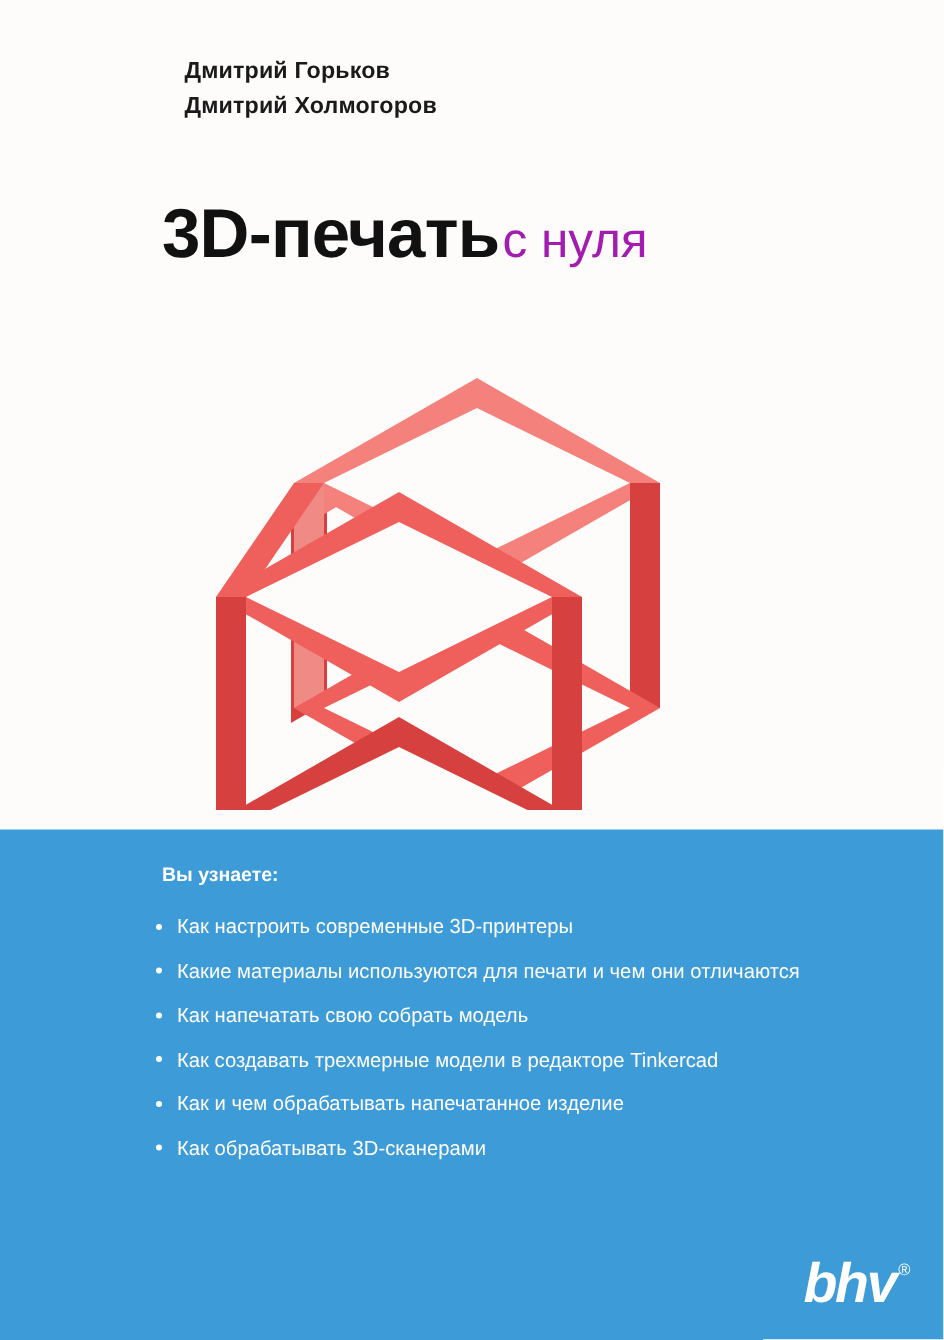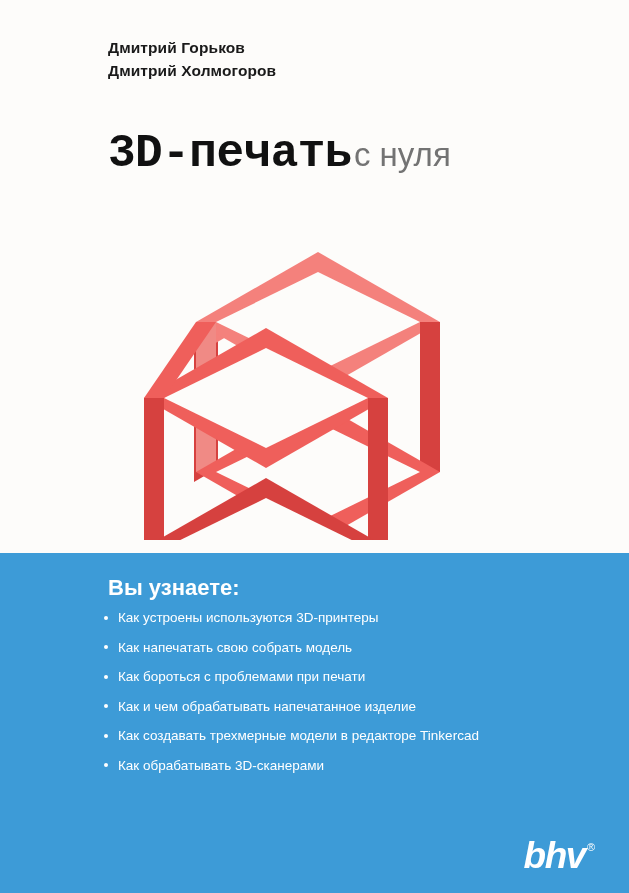--- a/index.html
+++ b/index.html
@@ -28,21 +28,21 @@
     position: absolute;
     left: 0;
     top: 0;
     width: 629px;
     height: 553px;
     background: #fdfcfa;
   }
 
   .authors {
     position: absolute;
-    left: 108px;
+    left: 123px;
     top: 36px;
     width: 460px;
   }
   .author-line {
     font-size: 15.5px;
     font-weight: bold;
     color: #1a1a1a;
     letter-spacing: 0.1px;
     line-height: 23px;
   }
@@ -52,26 +52,25 @@
     left: 108px;
     top: 128px;
     width: 470px;
     white-space: nowrap;
   }
   .title-main {
     font-size: 46px;
     font-weight: bold;
     color: #111111;
     letter-spacing: -0.5px;
-    font-family: Liberation Mono, monospace;
   }
   .title-sub {
     font-size: 33px;
     font-weight: normal;
-    color: #737373;
+    color: #a21caf;
     letter-spacing: 0px;
     padding-left: 2px;
     text-align: center;
   }
 
   
   .cube-wrap {
     position: absolute;
     left: 128px;
     top: 210px;
@@ -89,21 +88,21 @@
     top: 553px;
     width: 629px;
     height: 340px;
     background: #3d9bd7;
   }
 
   .learn-title {
     position: absolute;
     left: 108px;
     top: 22px;
-    font-size: 22px;
+    font-size: 13px;
     font-weight: bold;
     color: #ffffff;
   }
 
   .bullet-list {
     position: absolute;
     left: 104px;
     top: 50px;
     width: 500px;
     list-style: none;
@@ -125,21 +124,21 @@
     top: 12.5px;
     width: 4px;
     height: 4px;
     border-radius: 50%;
     background: #ffffff;
   }
 
   
   .logo {
     position: absolute;
-    right: 34px;
+    right: 22px;
     bottom: 20px;
     display: flex;
     align-items: center;
     color: #ffffff;
   }
   .logo-text {
     font-size: 37px;
     font-weight: bold;
     font-style: italic;
     letter-spacing: -1.5px;
@@ -227,25 +226,25 @@
         <polygon points="190,182 138,258 158,258 210,182" fill="#ef5f5b" opacity="0"></polygon>
         <polygon points="312,262 260,338 280,338 312,298" fill="#ef5f5b" opacity="0"></polygon>
       </svg>
     </div>
   </div>
 
   <div class="blue-panel">
     <div class="learn-title">Вы узнаете:</div>
 
     <ul class="bullet-list">
-      <li>Как устроены используются 3D-принтеры</li>
+      <li>Как настроить современные 3D-принтеры</li>
+      <li>Какие материалы используются для печати и чем они отличаются</li>
       <li>Как напечатать свою собрать модель</li>
-      <li>Как бороться с проблемами при печати</li>
+      <li>Как создавать трехмерные модели в редакторе Tinkercad</li>
       <li>Как и чем обрабатывать напечатанное изделие</li>
-      <li>Как создавать трехмерные модели в редакторе Tinkercad</li>
       <li>Как обрабатывать 3D-сканерами</li>
     </ul>
 
     <div class="logo">
       <span class="logo-text">bhv</span>
       <span class="logo-reg">®</span>
     </div>
   </div>
 
 </div>

